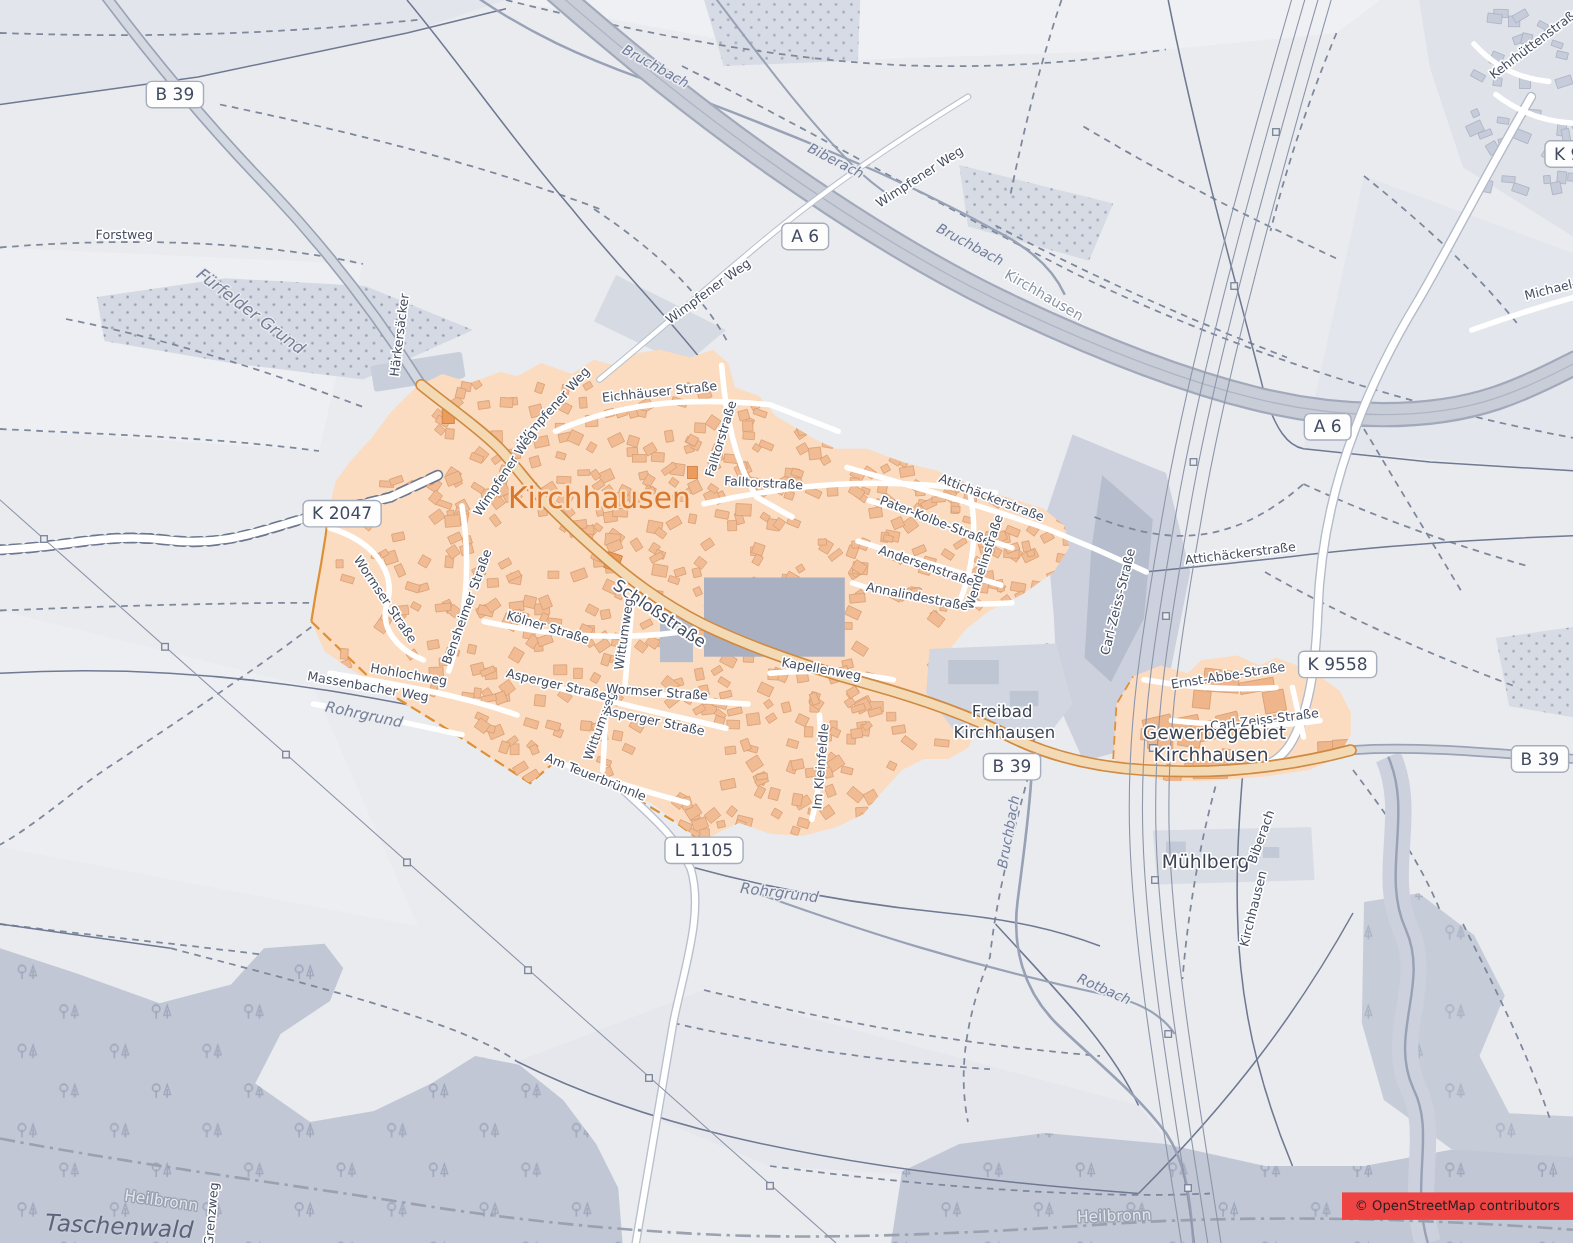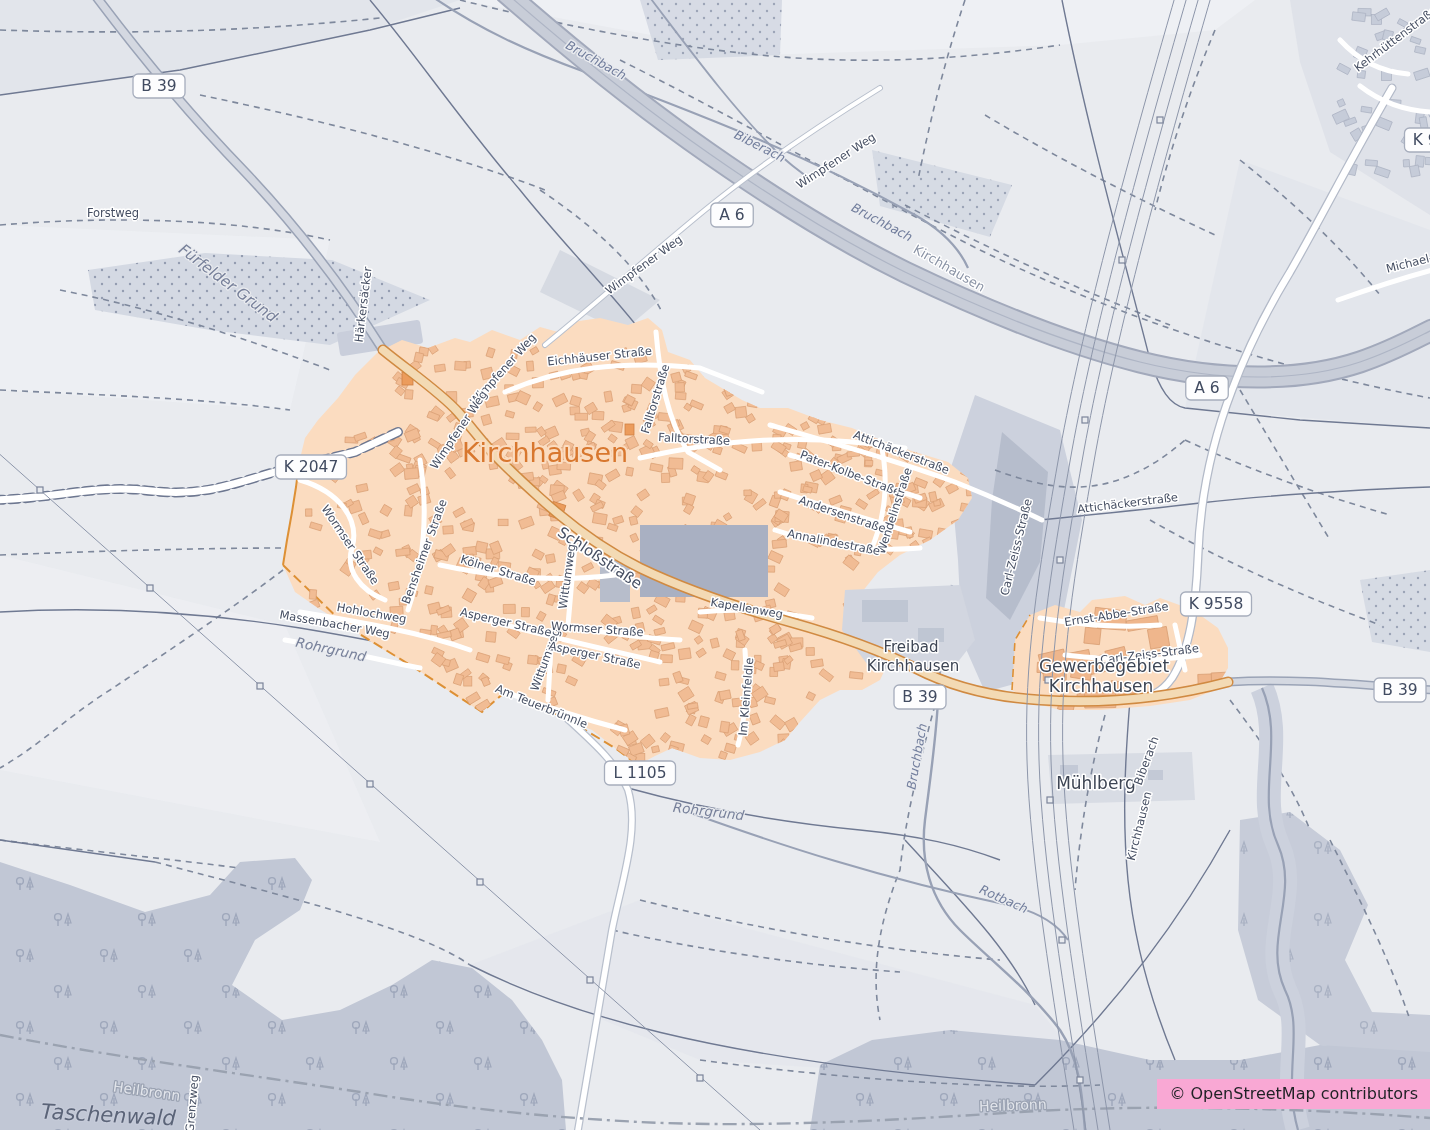--- a/index.html
+++ b/index.html
@@ -1,21 +1,21 @@
 <!DOCTYPE html>
 <html><head>
 <meta charset="utf-8">
 <style>
   html,body{margin:0;padding:0;background:#e9ebef;}
   body{width:1430px;height:1130px;overflow:hidden;position:relative;
        font-family:"DejaVu Sans","Liberation Sans",sans-serif;}
   #map{position:absolute;inset:0;}
   text{user-select:none;}
-  .attribution{position:absolute;right:0;bottom:21px;background:#f9a8d4;
-       padding:5px 12px 6px 12px;font-size:16px;color:#1f2125;
+  .attribution{position:absolute;right:0;bottom:21px;background:#ef4444;
+       padding:5px 12px 6px 12px;font-size:12px;color:#1f2125;
        font-family:"DejaVu Sans","Liberation Sans",sans-serif;text-align:center;}
 </style>
 </head>
 <body>
 
 <svg id="map" viewBox="0 0 1430 1130" xmlns="http://www.w3.org/2000/svg">
   <defs>
     <clipPath id="townClip">
       <path d="M378,352 402,340 428,348 455,338 470,342 492,330 520,340 540,327 558,332 572,322 600,318 628,325 648,318 662,330 668,352 690,360 705,378 742,400 760,408 788,408 820,420 852,428 885,442 915,452 948,462 968,478 972,498 958,520 930,540 900,555 878,572 862,592 852,612 858,632 872,648 888,663 880,680 862,690 840,690 820,700 800,722 785,740 760,752 730,760 700,758 672,748 655,756 638,765 615,748 592,730 572,722 552,710 528,700 505,692 482,712 462,700 440,685 415,668 392,655 368,640 345,625 318,608 295,592 283,565 287,540 292,512 296,487 299,463 305,438 318,420 338,398 355,375 Z"></path>
       <path d="M1012,690 1015,640 1030,615 1055,605 1080,612 1092,600 1125,596 1145,605 1160,598 1185,607 1200,615 1218,628 1228,648 1228,668 1215,690 1190,700 1150,706 1100,710 1060,710 1030,702 Z"></path>

